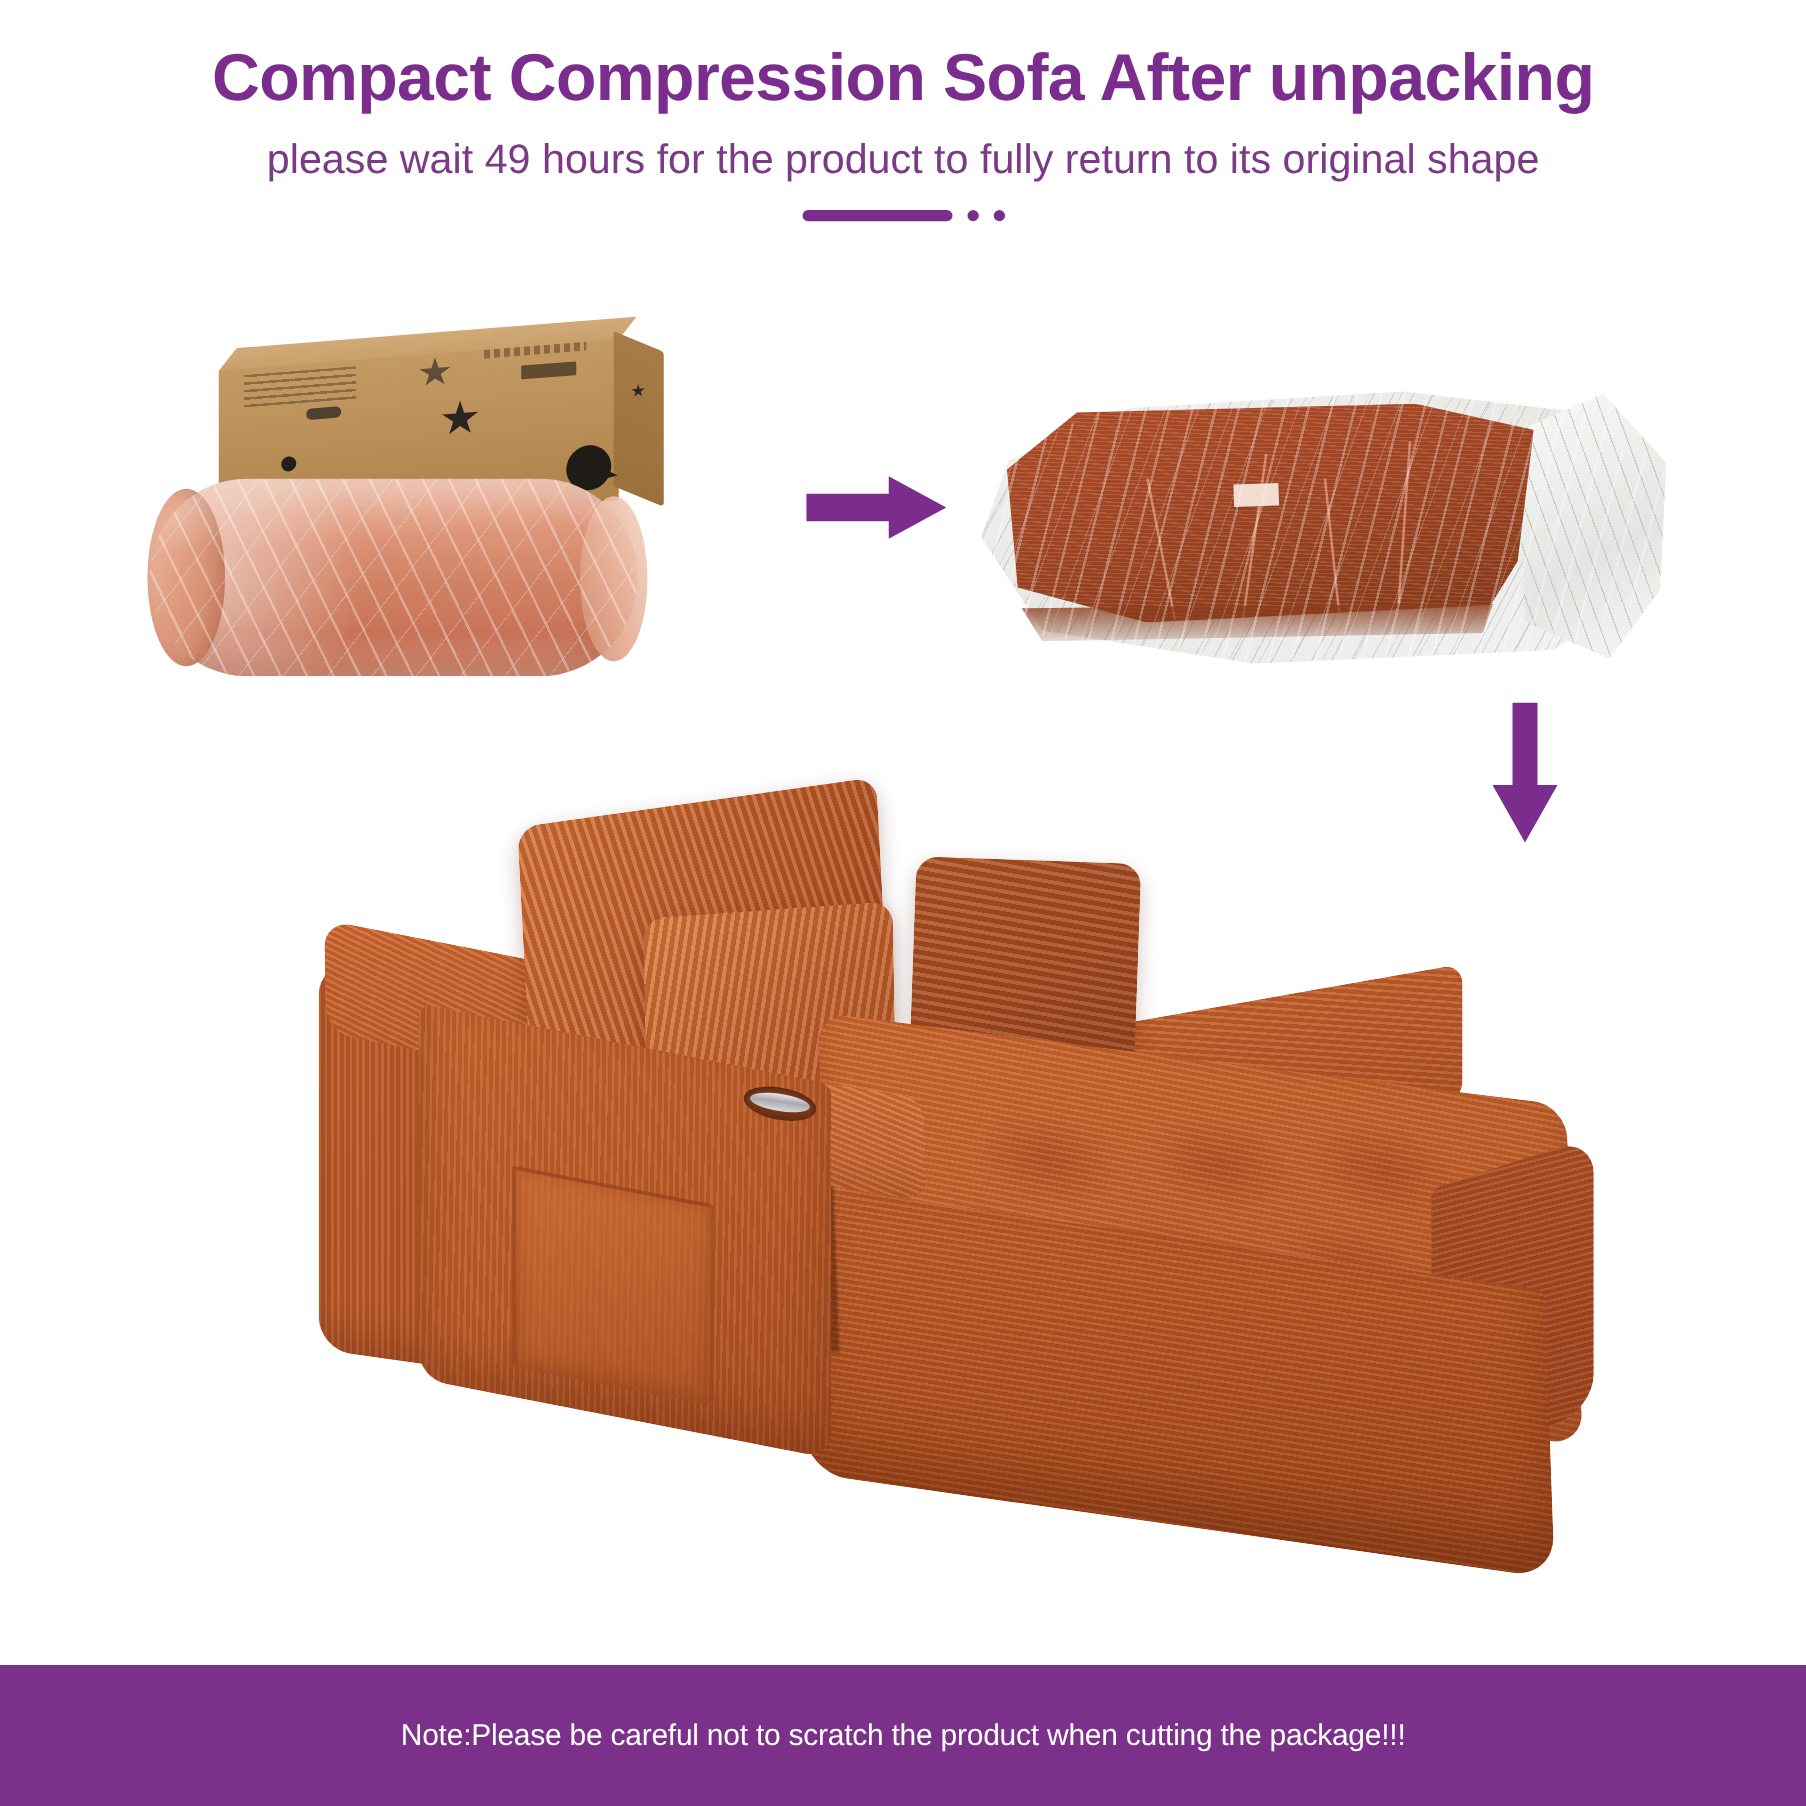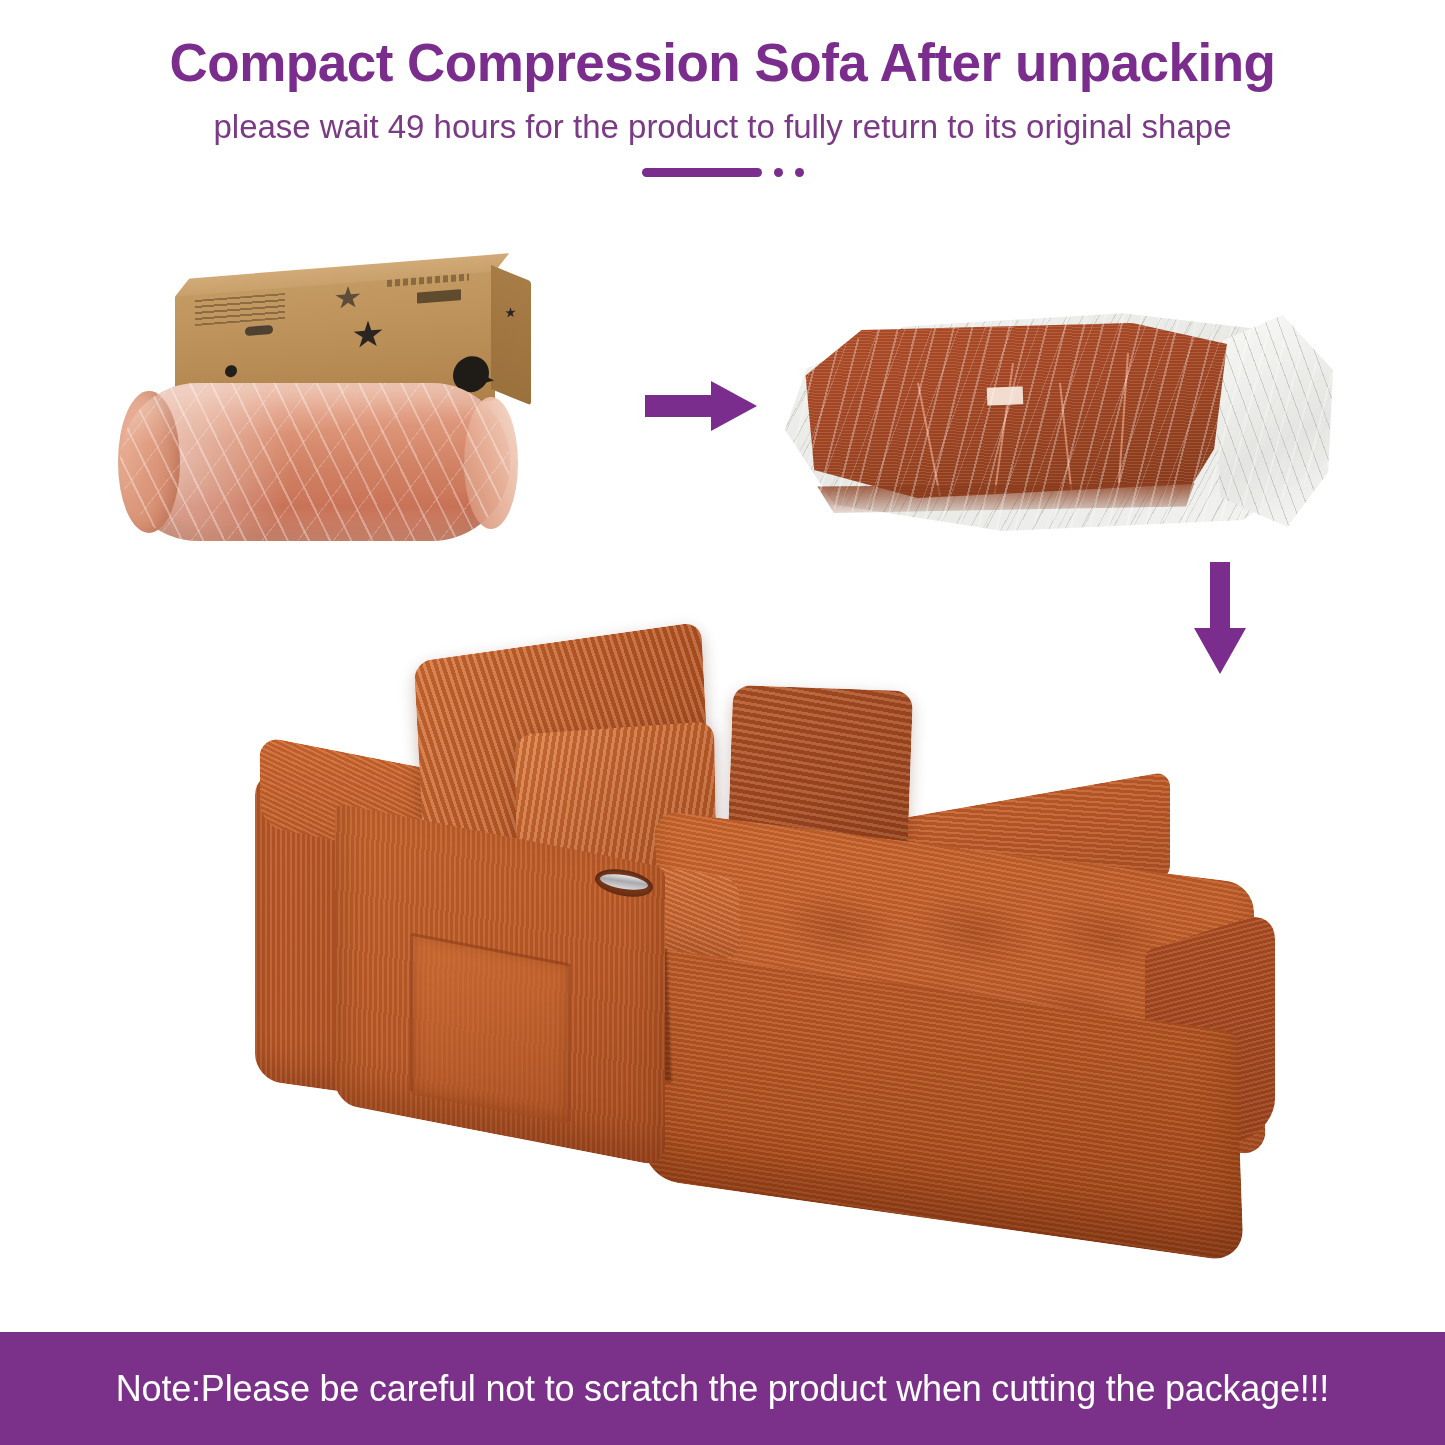--- a/index.html
+++ b/index.html
@@ -534,21 +534,21 @@
     bottom: 0;
     width: 1445px;
     height: 113px;
     background: #7B3089;
     display: flex;
     align-items: center;
     justify-content: center;
   }
   .note-text {
     color: #FFFFFF;
-    font-size: 36px;
+    font-size: 24px;
     font-weight: normal;
     font-family: "Liberation Sans", sans-serif;
     white-space: nowrap;
     letter-spacing: -0.2px;
   }
 </style>
 </head>
 <body>
 
 <div class="page">

